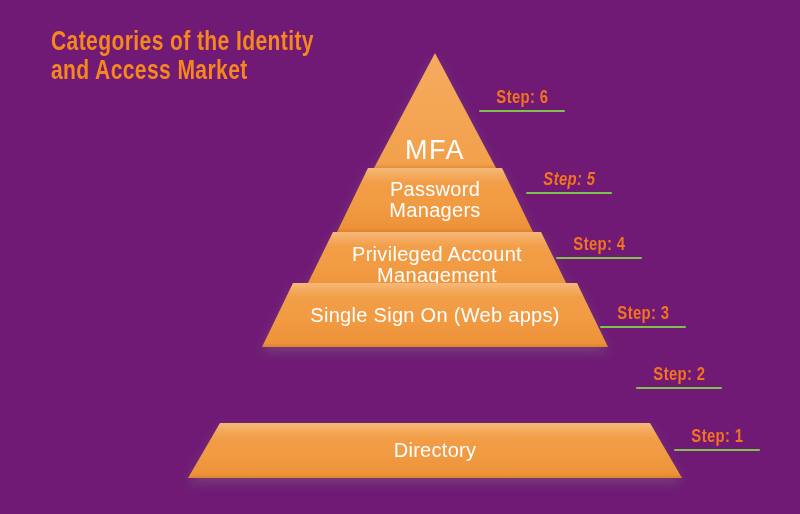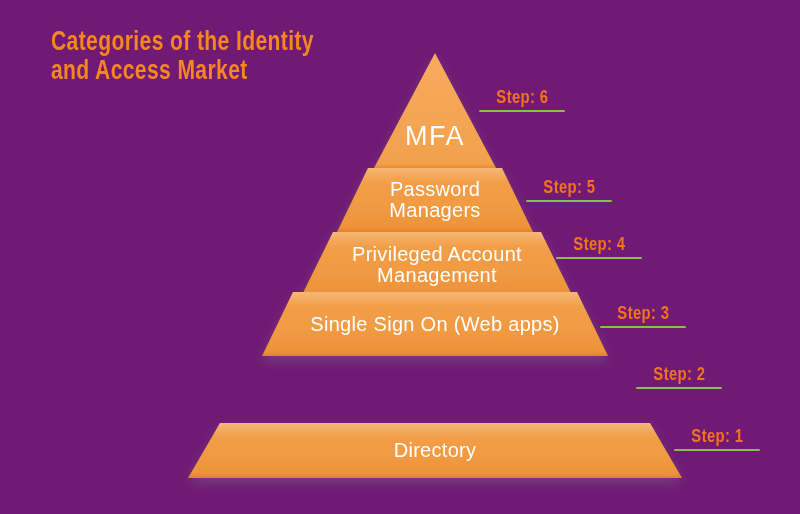--- a/index.html
+++ b/index.html
@@ -32,45 +32,45 @@
   .band-label{
     color:#ffffff;font-size:20px;line-height:21px;white-space:pre-line;
     letter-spacing:.3px;
   }
   .band-1{
     left:186px;top:0;width:122px;height:115px;
     clip-path:polygon(50% 0%,100% 100%,0% 100%);
     background:linear-gradient(180deg,#F7AB5E 0%,#F2A04B 100%);
     align-items:flex-end;padding-bottom:0;box-sizing:border-box;
   }
-  .band-1 .band-label{font-size:27px;line-height:27px;letter-spacing:1.5px;font-weight:400;margin-bottom:18px;}
+  .band-1 .band-label{font-size:27px;line-height:27px;letter-spacing:1.5px;font-weight:400;margin-bottom:4px;}
   .band-2{left:149px;top:115px;width:196px;height:64px;
     clip-path:polygon(31px 0%,calc(100% - 31px) 0%,100% 100%,0% 100%);}
   .band-3{left:113px;top:179px;width:272px;height:65px;
     clip-path:polygon(32px 0%,calc(100% - 32px) 0%,100% 100%,0% 100%);}
-  .band-4{left:74px;top:239px;width:346px;height:64px;
+  .band-4{left:74px;top:230px;width:346px;height:64px;
     clip-path:polygon(31px 0%,calc(100% - 31px) 0%,100% 100%,0% 100%);justify-content:center;}
   .band-5{left:38px;top:308px;width:418px;height:62px;
     clip-path:polygon(30px 0%,calc(100% - 30px) 0%,100% 100%,0% 100%);}
   .band-6{left:0px;top:370px;width:494px;height:55px;
     clip-path:polygon(32px 0%,calc(100% - 32px) 0%,100% 100%,0% 100%);}
 
   
   .step-annotation{
     position:absolute;width:86px;display:flex;flex-direction:column;
     align-items:center;gap:3px;
   }
   .step-label{
     font-size:19px;line-height:21px;font-weight:700;color:#F4731E;
     letter-spacing:.5px;transform:scaleX(.78);transform-origin:center top;
     white-space:nowrap;
   }
   .step-line{width:100%;height:2px;background:#7FC34A;border-radius:1px;}
   .step-6{left:479px;top:86px;}
-  .step-5{left:526px;top:176px;}
+  .step-5{left:526px;top:168px;font-style:italic;}
   .step-4{left:556px;top:233px;}
   .step-3{left:600px;top:302px;}
   .step-2{left:636px;top:363px;}
   .step-1{left:674px;top:425px;}
 </style>
 </head>
 <body>
 
 <div class="canvas">
 

